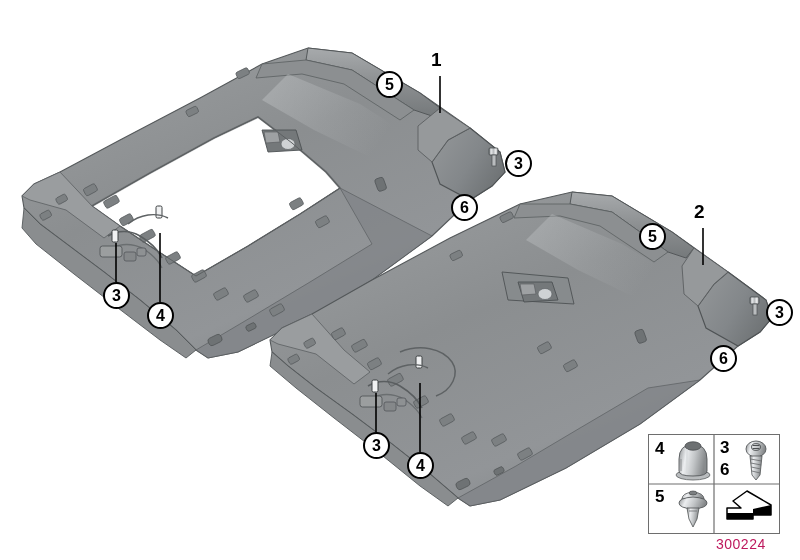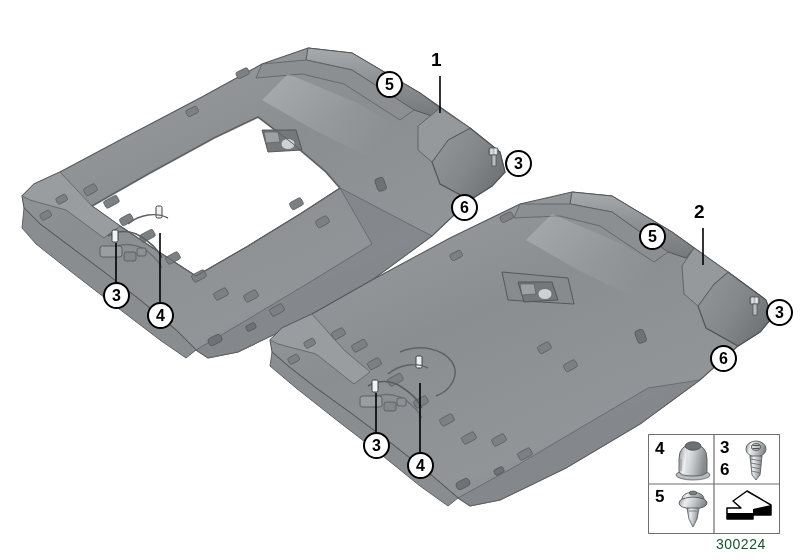--- a/index.html
+++ b/index.html
@@ -10,21 +10,21 @@
 
   .callout-num{position:absolute;font-weight:bold;font-size:19px;color:#000;
                line-height:1;letter-spacing:0;}
   .callout-circle{position:absolute;width:27px;height:27px;border:2.2px solid #000;
                   border-radius:50%;background:#fff;display:flex;
                   align-items:center;justify-content:center;
                   font-weight:bold;font-size:16px;color:#000;box-sizing:border-box;}
   .legend-box{position:absolute;left:648px;top:434px;width:132px;height:100px;
               border:1.3px solid #6e6e6e;box-sizing:border-box;background:#fff;}
   .legend-label{position:absolute;font-weight:bold;font-size:17px;color:#000;}
-  .diagram-id{position:absolute;left:716px;top:536px;font-size:14px;color:#14532d;
+  .diagram-id{position:absolute;left:716px;top:536px;font-size:14px;color:#be185d;
               letter-spacing:.5px;}
 </style>
 </head>
 <body>
 
 <div id="stage">
 
   <svg class="layer" viewBox="0 0 800 560" xmlns="http://www.w3.org/2000/svg">
     <defs>
       <linearGradient id="gTop1" x1="0" y1="0" x2="0.55" y2="1">

